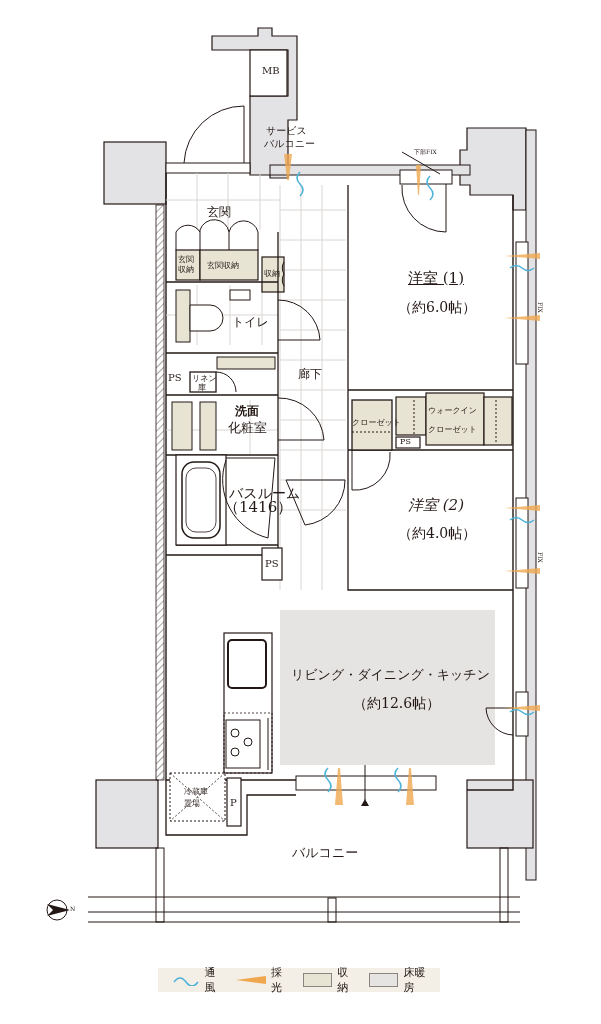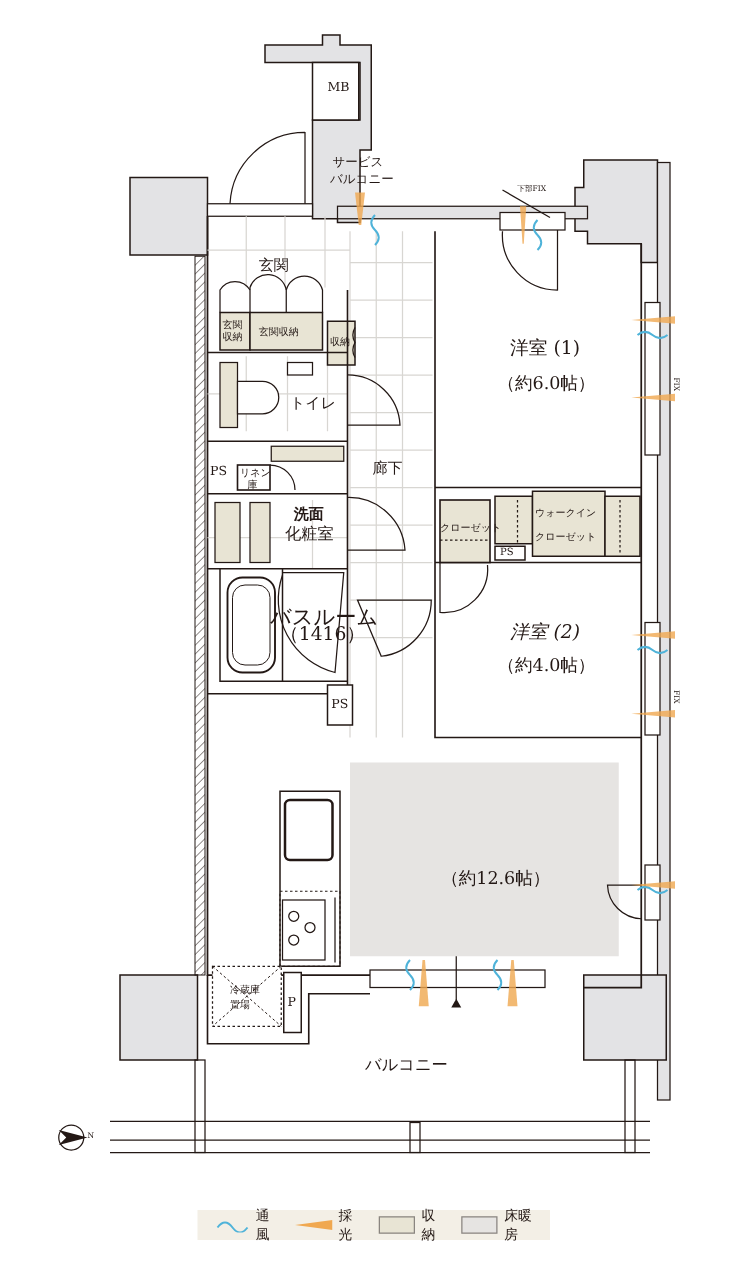--- a/index.html
+++ b/index.html
@@ -215,31 +215,32 @@
 <span class="lbl tiny" style="left:178px;top:266px;">収納</span>
 <span class="lbl tiny" style="left:207px;top:262px;text-align:center;">玄関収納</span>
 <span class="lbl tiny" style="left:264px;top:270px;">収納</span>
 <span class="lbl" style="left:232px;top:316px;font-size:12px;">トイレ</span>
 <span class="lbl" style="left:298px;top:368px;font-size:12px;">廊下</span>
 <span class="lbl small" style="left:168px;top:373px;">PS</span>
 <span class="lbl tiny" style="left:192px;top:375px;">リネン</span>
 <span class="lbl tiny" style="left:198px;top:384px;">庫</span>
 <span class="lbl" style="left:235px;top:405px;font-size:12px;font-weight:bold;">洗面</span>
 <span class="lbl" style="left:228px;top:421px;font-size:13px;">化粧室</span>
-<span class="lbl" style="left:216px;top:486px;font-size:17px;">バスルーム</span>
+<span class="lbl" style="left:216px;top:486px;font-size:14px;padding-left:13px;">バスルーム</span>
 <span class="lbl" style="left:224px;top:500px;font-size:15px;">（1416）</span>
 <span class="lbl small" style="left:265px;top:559px;">PS</span>
-<span class="lbl room-name" style="left:408px;top:271px;">洋室 (1)</span>
+<span class="lbl room-name" style="left:408px;top:271px;text-decoration:underline;">洋室 (1)</span>
 <span class="lbl room-size" style="left:398px;top:300px;">（約6.0帖）</span>
 <span class="lbl tiny" style="left:352px;top:419px;">クローゼット</span>
 <span class="lbl tiny" style="left:428px;top:407px;">ウォークイン</span>
 <span class="lbl tiny" style="left:428px;top:426px;">クローゼット</span>
 <span class="lbl tiny" style="left:400px;top:438px;">PS</span>
 <span class="lbl room-name" style="left:408px;top:498px;font-style:italic;">洋室 (2)</span>
 <span class="lbl room-size" style="left:398px;top:526px;">（約4.0帖）</span>
+<span class="lbl" style="left:291px;top:668px;font-size:13px;">リビング・ダイニング・キッチン</span>
 <span class="lbl room-size" style="left:353px;top:696px;">（約12.6帖）</span>
 <span class="lbl tiny" style="left:184px;top:788px;">冷蔵庫</span>
 <span class="lbl tiny" style="left:184px;top:800px;">置場</span>
 <span class="lbl small" style="left:230px;top:798px;">P</span>
 <span class="lbl" style="left:292px;top:846px;font-size:13px;">バルコニー</span>
 <span class="lbl" style="left:414px;top:149px;font-size:6px;">下部FIX</span>
 <span class="lbl" style="left:537px;top:302px;font-size:6px;writing-mode:vertical-rl;">FIX</span>
 <span class="lbl" style="left:537px;top:552px;font-size:6px;writing-mode:vertical-rl;">FIX</span>
 <span class="lbl" style="left:70px;top:906px;font-size:6px;">N</span>
 </div>

